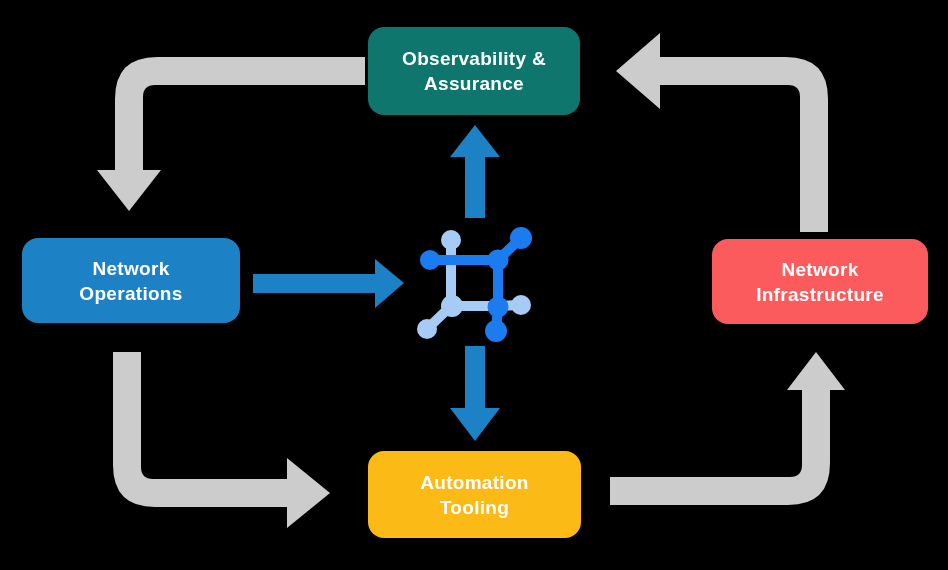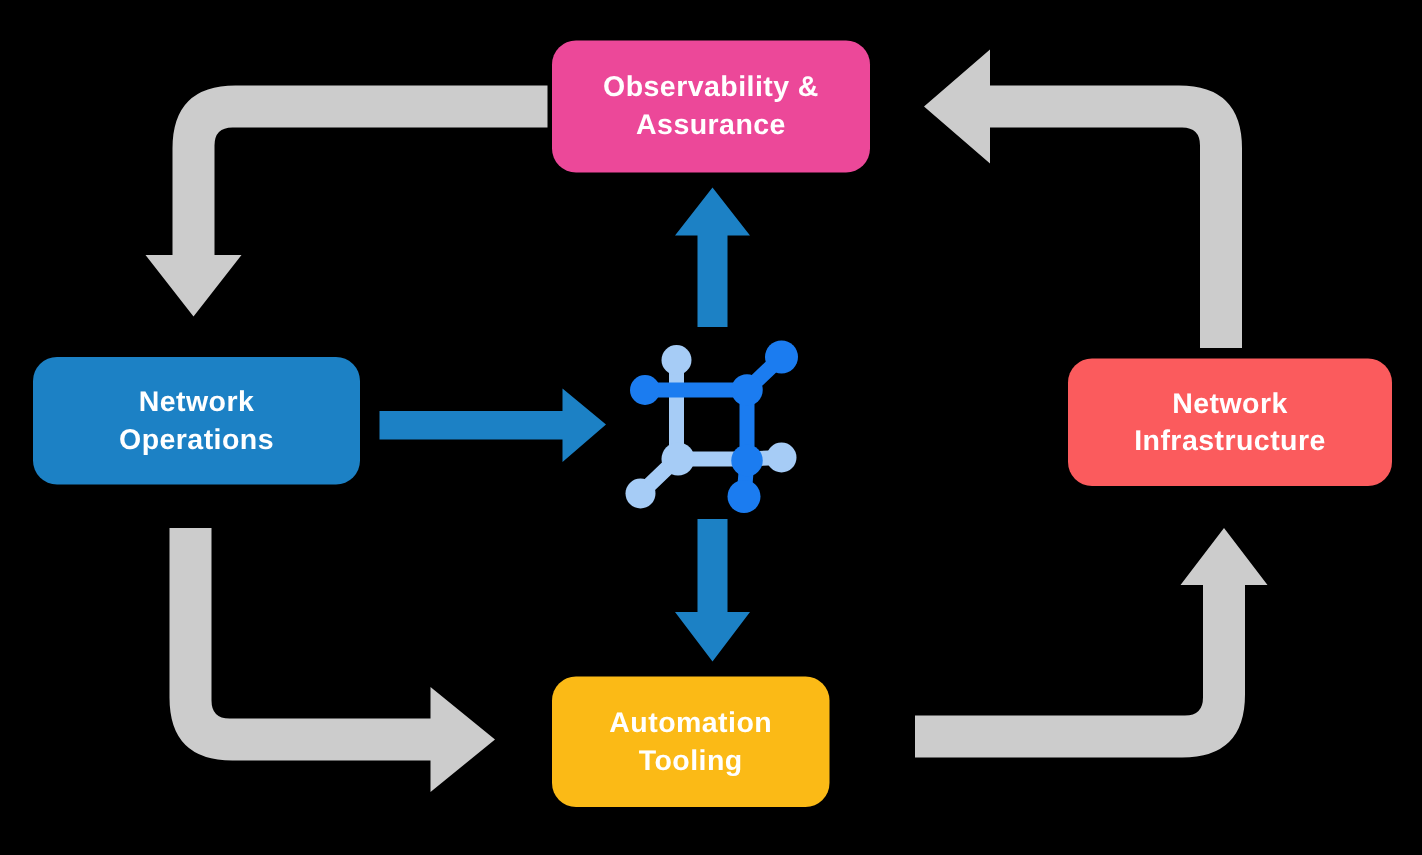--- a/index.html
+++ b/index.html
@@ -66,33 +66,33 @@
       <path class="icon-line icon-line-dark" d="M498,260 L521,238"></path>
       <path class="icon-line icon-line-dark" d="M498,307 L496,331"></path>
       <circle class="icon-dot-dark" cx="430" cy="260" r="10"></circle>
       <circle class="icon-dot-dark" cx="521" cy="238" r="11"></circle>
       <circle class="icon-dot-dark" cx="498" cy="260" r="10.5"></circle>
       <circle class="icon-dot-dark" cx="498" cy="307" r="10.5"></circle>
       <circle class="icon-dot-dark" cx="496" cy="331" r="11"></circle>
     </g>
   </svg>
 
-  <div class="node" style="left: 368px; top: 27px; width: 212px; height: 88px; background: #ec4899;">
+  <div class="node" style="left: 368px; top: 27px; width: 212px; height: 88px; background: #0f766e;">
     <span class="node-label">Observability &amp;
 Assurance</span>
   </div>
 
   <div class="node" style="left: 22px; top: 238px; width: 218px; height: 85px; background: rgb(28, 129, 197);">
     <span class="node-label">Network
 Operations</span>
   </div>
 
   <div class="node" style="left: 712px; top: 239px; width: 216px; height: 85px; background: rgb(251, 91, 93);">
     <span class="node-label">Network
 Infrastructure</span>
   </div>
 
-  <div class="node" style="left: 368px; top: 451px; width: 185px; height: 87px; background: rgb(251, 186, 22);">
+  <div class="node" style="left: 368px; top: 451px; width: 213px; height: 87px; background: rgb(251, 186, 22);">
     <span class="node-label">Automation
 Tooling</span>
   </div>
 
 </div>
 
 </body></html>

